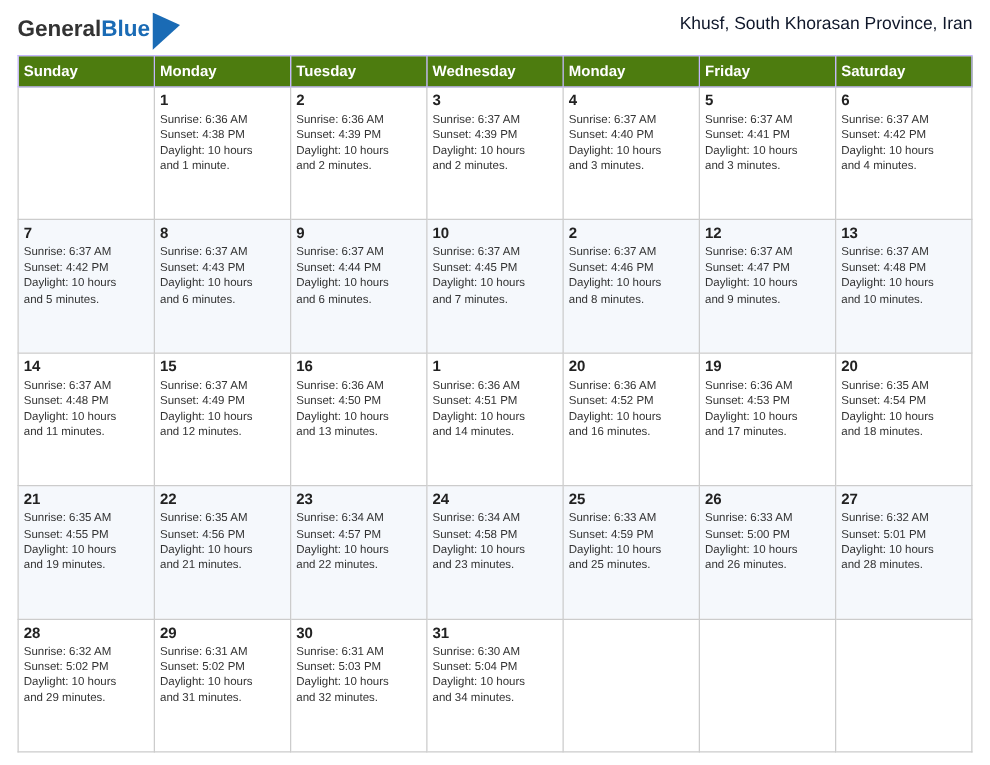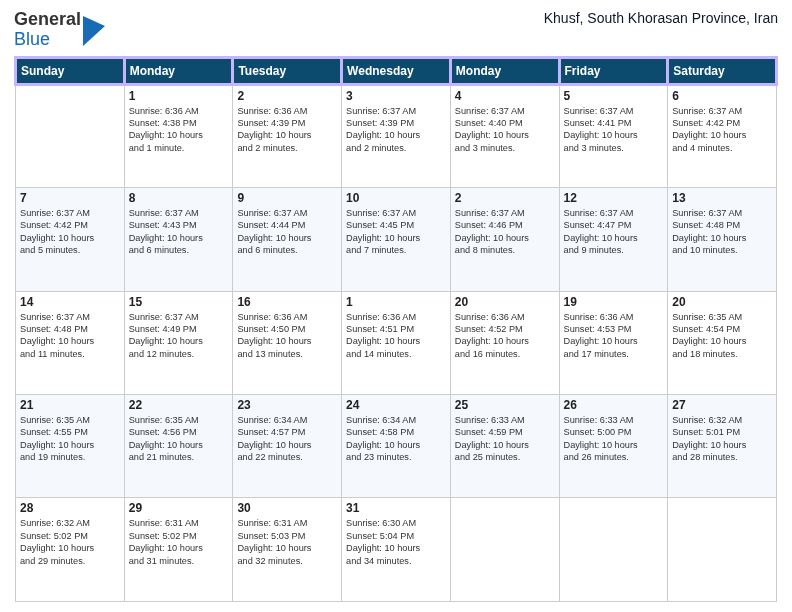--- a/index.html
+++ b/index.html
@@ -22,31 +22,31 @@
       align-items: flex-start;
       justify-content: space-between;
       margin-bottom: 6px;
     }
     .logo {
       display: flex;
       align-items: center;
     }
     .logo-text {
       display: flex;
-      flex-direction: column;
+      flex-direction: row;
       line-height: 1.1;
     }
     .logo-general {
       font-size: 18px;
       font-weight: bold;
       color: #333;
     }
     .logo-blue {
       font-size: 18px;
-      font-weight: normal;
+      font-weight: bold;
       color: #1a6bb5;
     }
     .logo-icon {
       width: 20px;
       height: 28px;
       margin-left: 2px;
       position: relative;
     }
     .title-block {
       text-align: right;
@@ -62,27 +62,27 @@
       font-weight: normal;
       color: #0f172a;
     }
     .calendar-table {
       width: 100%;
       border-collapse: collapse;
       flex: 1;
       table-layout: fixed;
     }
     .calendar-table thead tr th {
-      background-color: #0c4a6e;
+      background-color: #4d7c0f;
       color: #fff;
       font-size: 12px;
       font-weight: bold;
       padding: 5px 4px;
       text-align: left;
-      border: 3px solid #c4b5fd;
+      border: 1px solid #c4b5fd;
     }
     .calendar-table tbody tr td {
       border: 1px solid #ccc;
       vertical-align: top;
       padding: 3px 4px;
       font-size: 9.5px;
       color: #333;
       background: #fff;
       height: 86px;
     }

